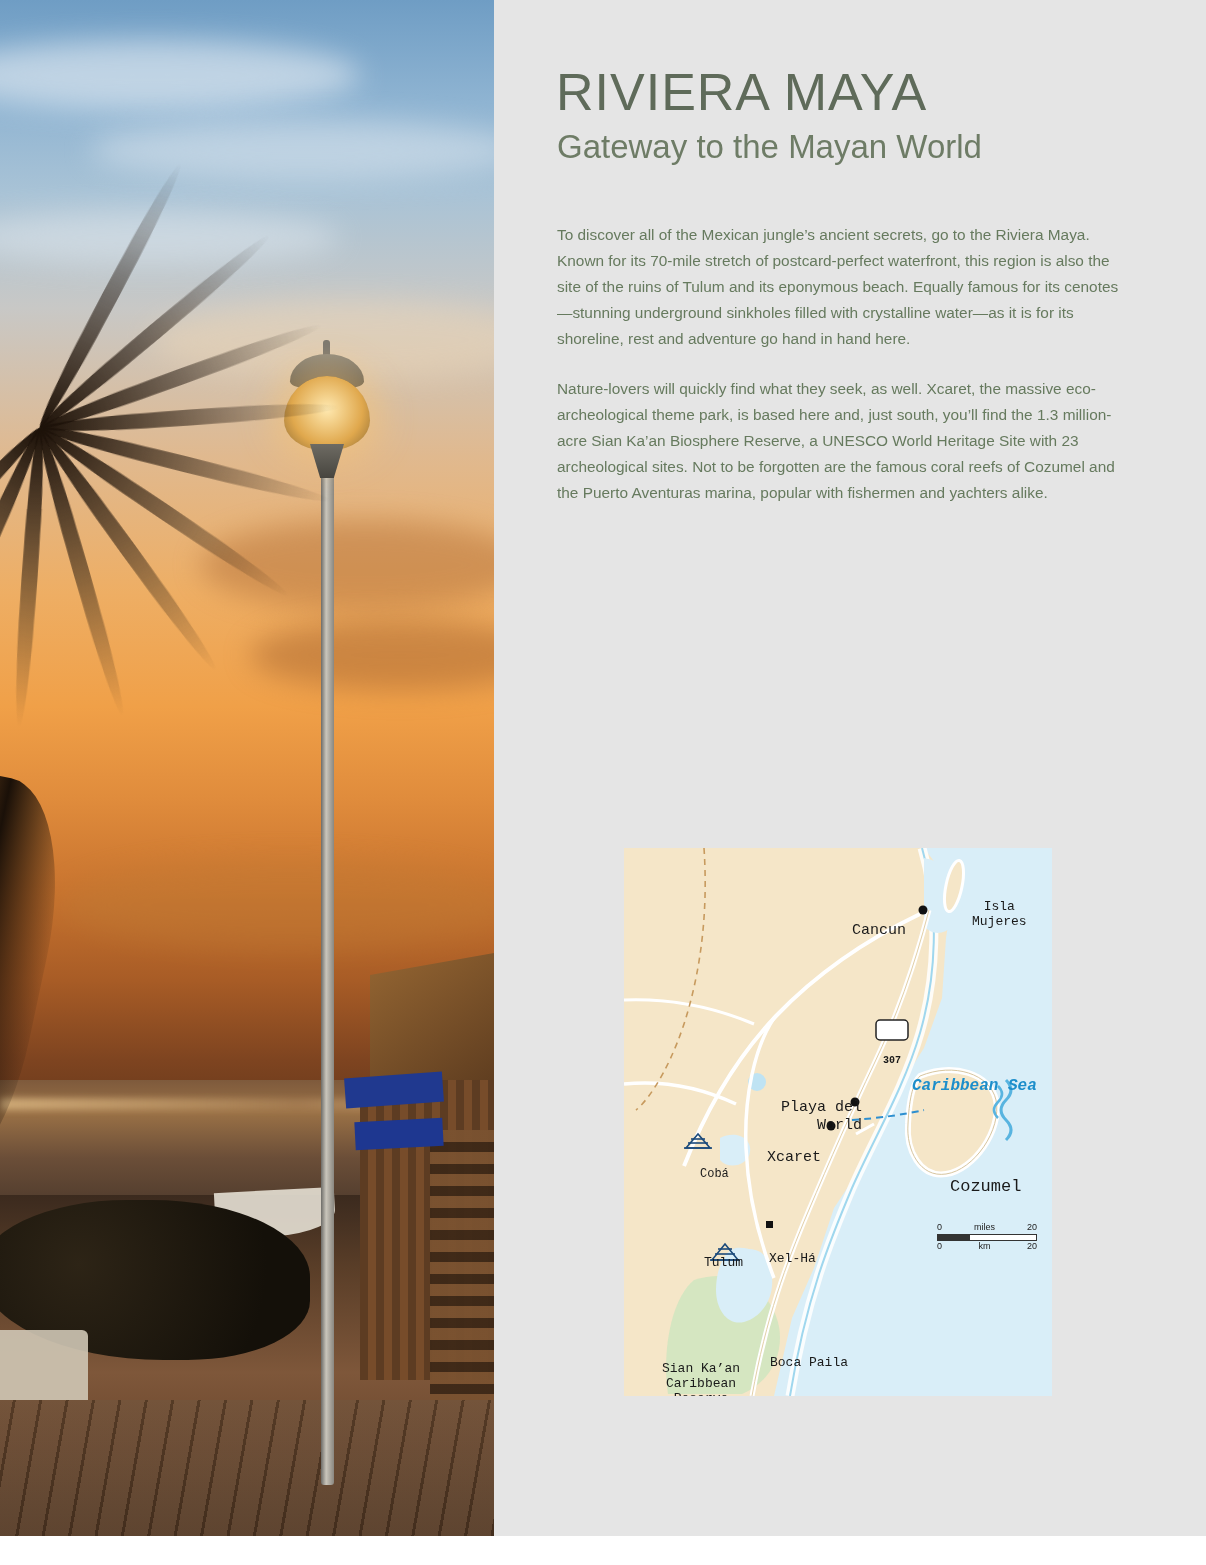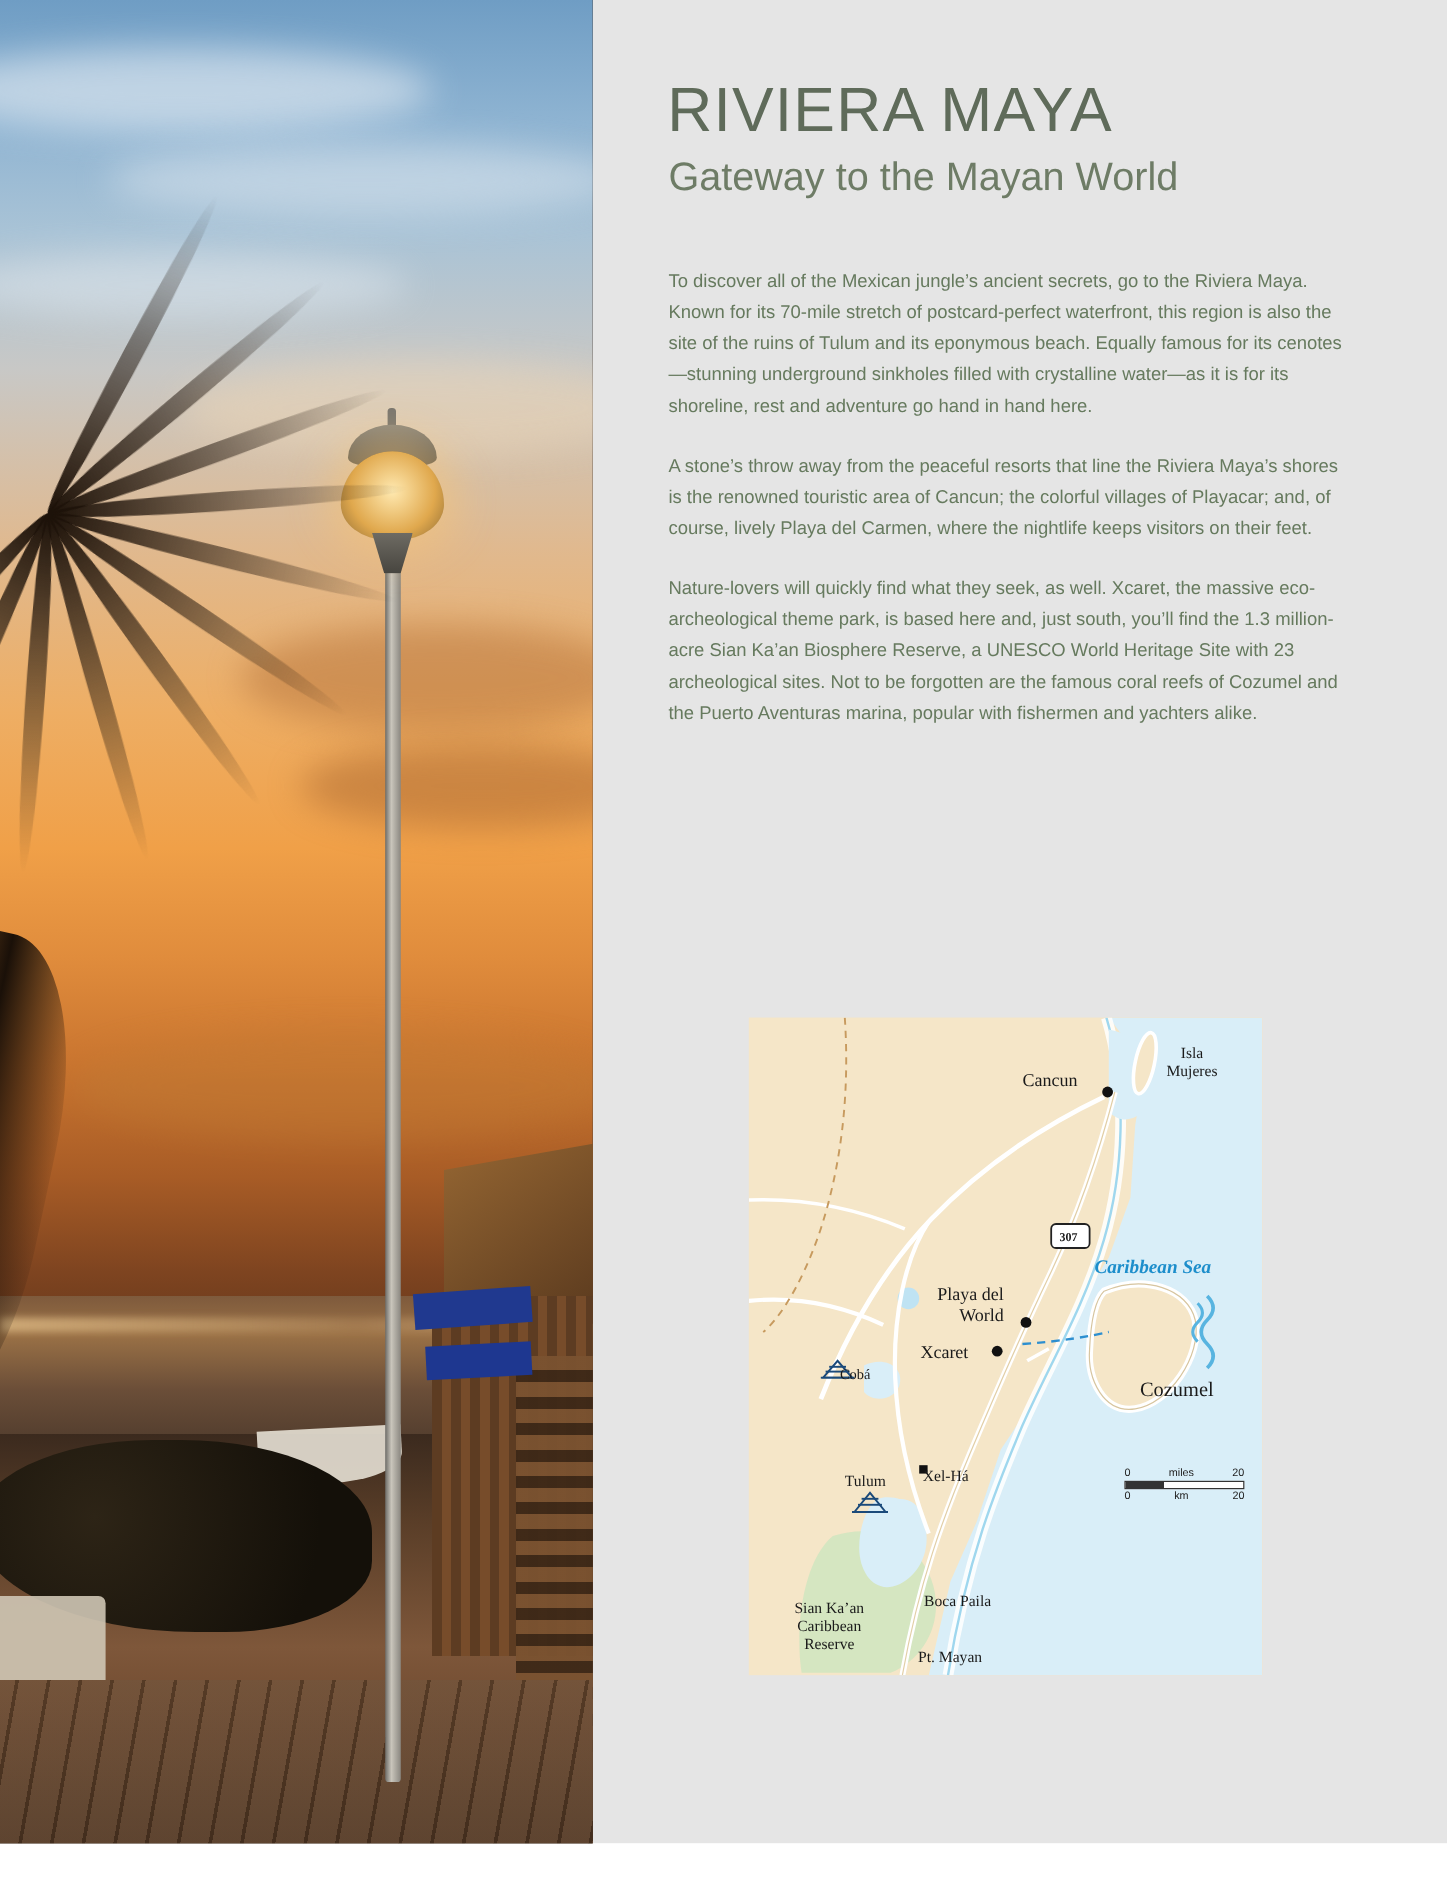--- a/index.html
+++ b/index.html
@@ -232,23 +232,24 @@
   .map {
     position: absolute;
     left: 130px; top: 848px;
     width: 428px; height: 548px;
     background: #f5e6c8;
     overflow: hidden;
   }
   .map svg { display: block; }
   .maplabel {
     position: absolute;
-    font-family: Liberation Serif, serif;
+    font-family: Liberation Mono, monospace;
     color: #1a1a1a;
     white-space: nowrap;
+    margin-top: 29px;
   }
   .lbl-cancun   { left: 228px; top: 45px;  font-size: 15px; }
   .lbl-isla     { left: 348px; top: 22px;  font-size: 13px; line-height: 15px; text-align:center;}
   .lbl-playa    { left: 157px; top: 222px; font-size: 15px; line-height: 18px; text-align: right; }
   .lbl-xcaret   { left: 143px; top: 272px; font-size: 15px; text-align: right; }
   .lbl-cozumel  { left: 326px; top: 300px; font-size: 17px; }
   .lbl-carib    { left: 288px; top: 200px; font-size: 16px; color: #1d8ecb; font-style: italic; font-weight: bold;}
   .lbl-coba     { left: 76px;  top: 290px; font-size: 12px; }
   .lbl-xelha    { left: 145px; top: 374px; font-size: 13px; }
   .lbl-tulum    { left: 80px;  top: 378px; font-size: 13px; }
@@ -317,21 +318,20 @@
       <div class="frond" style="transform:rotate(134deg)"></div>
     </div>
   </div>
 
   <div class="content">
     <div class="title">RIVIERA MAYA</div>
     <div class="subtitle">Gateway to the Mayan World</div>
 
     <div class="body">
       <p>To discover all of the Mexican jungle’s ancient secrets, go to the Riviera Maya. Known for its 70-mile stretch of postcard-perfect waterfront, this region is also the site of the ruins of Tulum and its eponymous beach. Equally famous for its cenotes—stunning underground sinkholes filled with crystalline water—as it is for its shoreline, rest and adventure go hand in hand here.</p>
-      <p>A stone’s throw away from the peaceful resorts that line the Riviera Maya’s shores is the renowned touristic area of Cancun; the colorful villages of Playacar; and, of course, lively Playa del Carmen, where the nightlife keeps visitors on their feet.</p>
       <p>Nature-lovers will quickly find what they seek, as well. Xcaret, the massive eco-archeological theme park, is based here and, just south, you’ll find the 1.3 million-acre Sian Ka’an Biosphere Reserve, a UNESCO World Heritage Site with 23 archeological sites. Not to be forgotten are the famous coral reefs of Cozumel and the Puerto Aventuras marina, popular with fishermen and yachters alike.</p>
     </div>
 
     <div class="map">
       <svg width="428" height="548" viewBox="0 0 428 548">
 
         <rect x="0" y="0" width="428" height="548" fill="#f5e6c8"></rect>
 
         <path d="M300 0 L330 40 L322 90 L318 150 L300 200 L268 250 L250 300 L210 360 L190 420 L168 470 L150 548 L428 548 L428 0 Z" fill="#d9eef8"></path>
 

